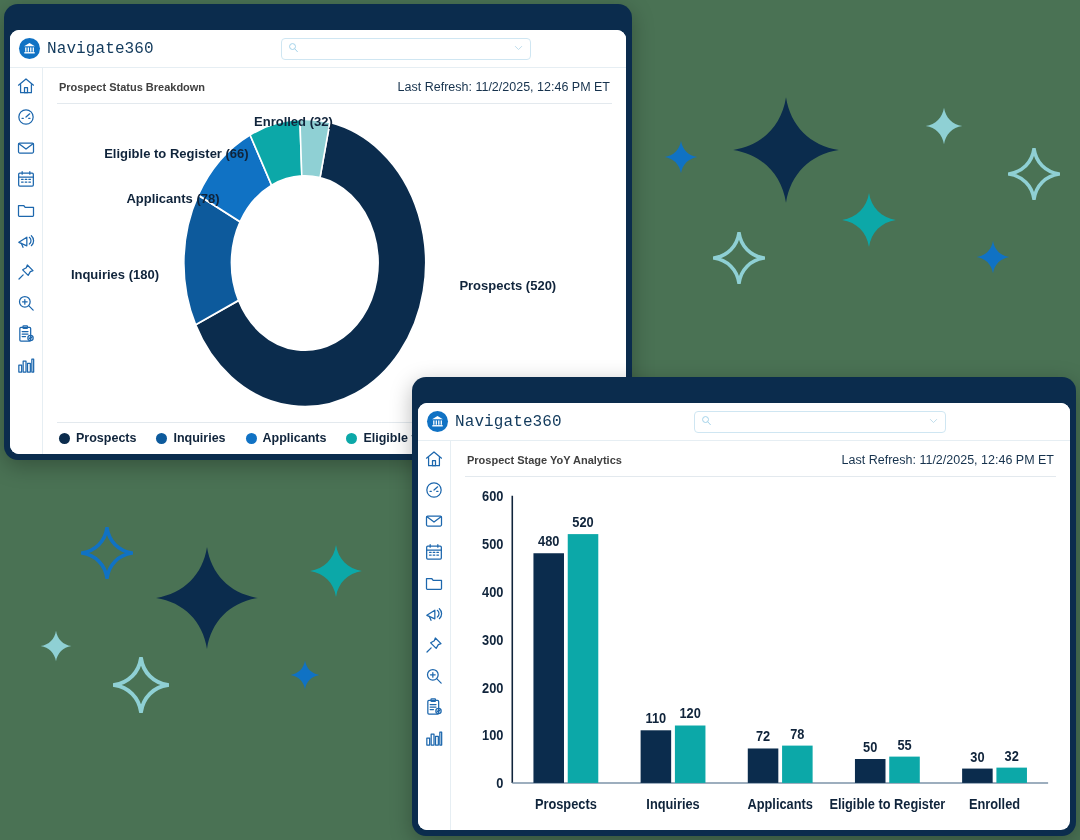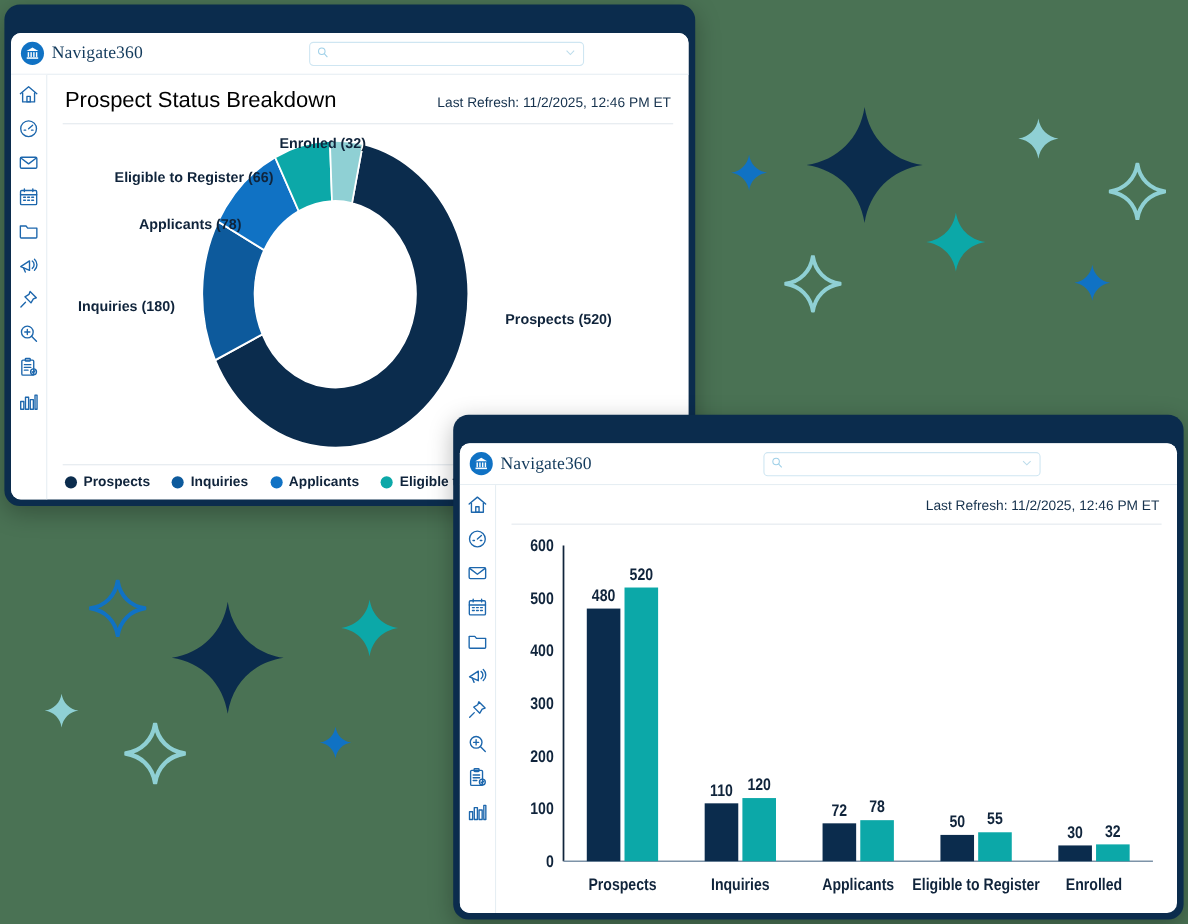--- a/index.html
+++ b/index.html
@@ -45,21 +45,21 @@
     border-bottom: 1px solid #e6eef3;
     background: #fff;
   }
   .brand { display: flex; align-items: center; gap: 7px; }
   .brand-mark {
     width: 21px; height: 21px; border-radius: 50%;
     background: #1072c4;
     display: flex; align-items: center; justify-content: center;
   }
   .brand-name {
-    font-family: Liberation Serif, serif;
+    font-family: Liberation Mono, monospace;
     font-size: 16px;
     color: #123a5c;
     letter-spacing: .1px;
   }
   .searchbox {
     position: relative;
     margin-left: auto;
     margin-right: 0;
     height: 22px;
     border: 1px solid #cfe6f2;
@@ -91,21 +91,21 @@
   .rail-item { width: 20px; height: 20px; color: #1d67ad; cursor: pointer; }
   .rail-item svg { width: 100%; height: 100%; display: block; }
 
   .content { flex: 1 1 auto; min-width: 0; padding: 0 14px; display: flex; flex-direction: column; }
   .card-head {
     display: flex; align-items: baseline;
     padding: 12px 2px 9px 2px;
     border-bottom: 1px solid #e3e9ee;
     gap: 12px;
   }
-  .card-title { font-size: 20px; font-weight: normal; color: #000000; white-space: nowrap; }
+  .card-title { font-size: 11px; font-weight: bold; color: #404040; white-space: nowrap; }
   .card-refresh { font-size: 12.5px; color: #16324d; margin-left: auto; white-space: nowrap; }
 
   .chart-area { flex: 1 1 auto; position: relative; min-height: 0; }
 
   .legend {
     display: flex; align-items: center; gap: 20px;
     border-top: 1px solid #e3e9ee;
     padding: 8px 2px 9px 2px;
     flex: 0 0 auto;
   }
@@ -464,20 +464,21 @@
                 <rect x="3.4" y="12" width="3.4" height="8.4"></rect>
                 <rect x="8.6" y="7.4" width="3.4" height="13"></rect>
                 <rect x="13.8" y="10" width="3.4" height="10.4"></rect>
                 <rect x="19" y="5" width="2.2" height="15.4"></rect>
               </svg>
             </div>
           </div>
 
         <div class="content">
           <div class="card-head">
+            <div class="card-title">Prospect Stage YoY Analytics</div>
             <div class="card-refresh">Last Refresh: 11/2/2025, 12:46 PM ET</div>
           </div>
 
           <div class="chart-area">
             <svg class="bars-svg" id="bars-svg" viewBox="0 0 600 300" preserveAspectRatio="none">
                 <line x1="48" y1="16" x2="48" y2="260" stroke="#10243b" stroke-width="1.6"></line>
                 <line x1="48" y1="260" x2="592" y2="260" stroke="#7d93a8" stroke-width="1.2"></line>
                 <text x="39" y="264.5" text-anchor="end" font-size="13" font-weight="bold" fill="#10243b" font-family="&quot;Liberation Sans&quot;, sans-serif">0</text>
                 <text x="39" y="223.83333333333334" text-anchor="end" font-size="13" font-weight="bold" fill="#10243b" font-family="&quot;Liberation Sans&quot;, sans-serif">100</text>
                 <text x="39" y="183.16666666666669" text-anchor="end" font-size="13" font-weight="bold" fill="#10243b" font-family="&quot;Liberation Sans&quot;, sans-serif">200</text>

